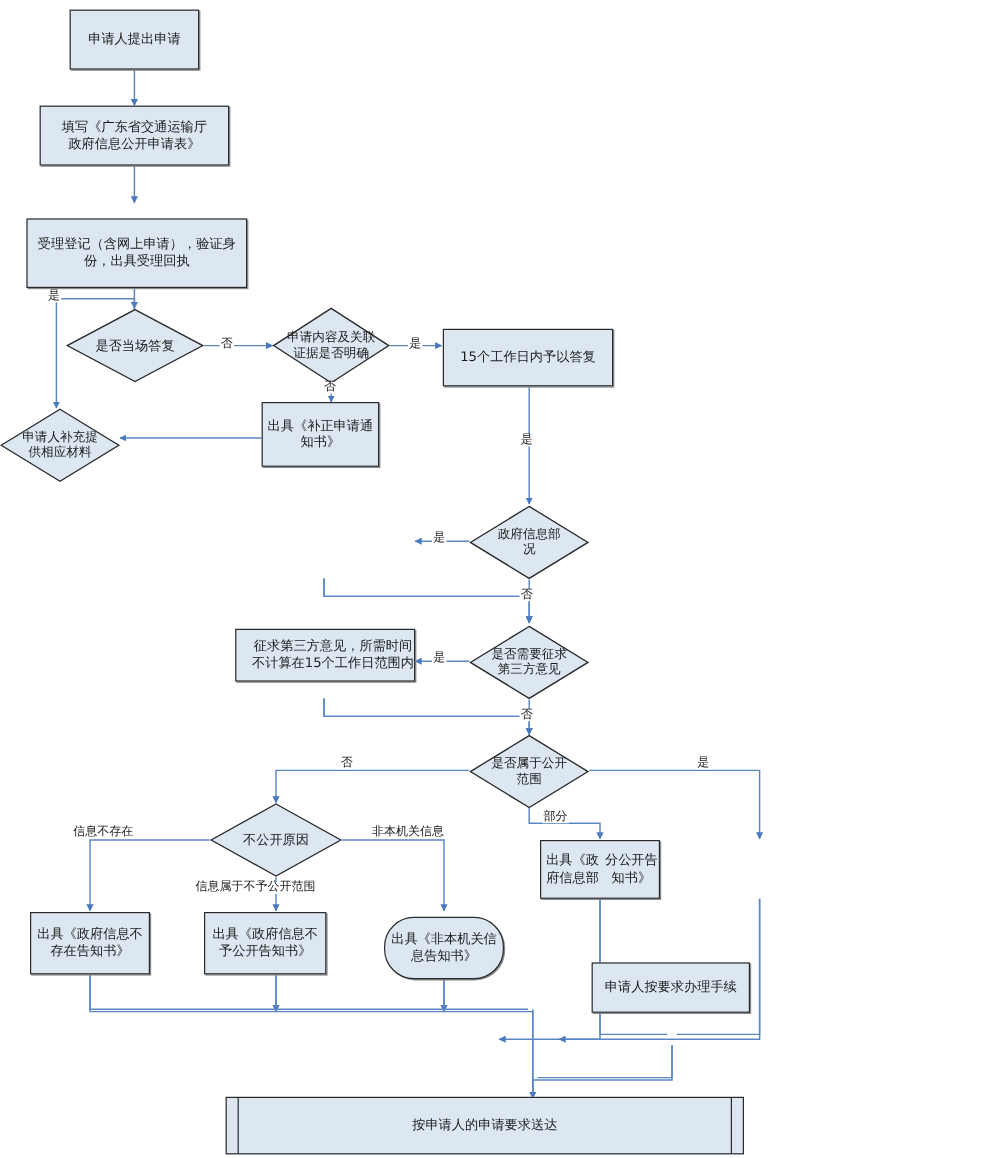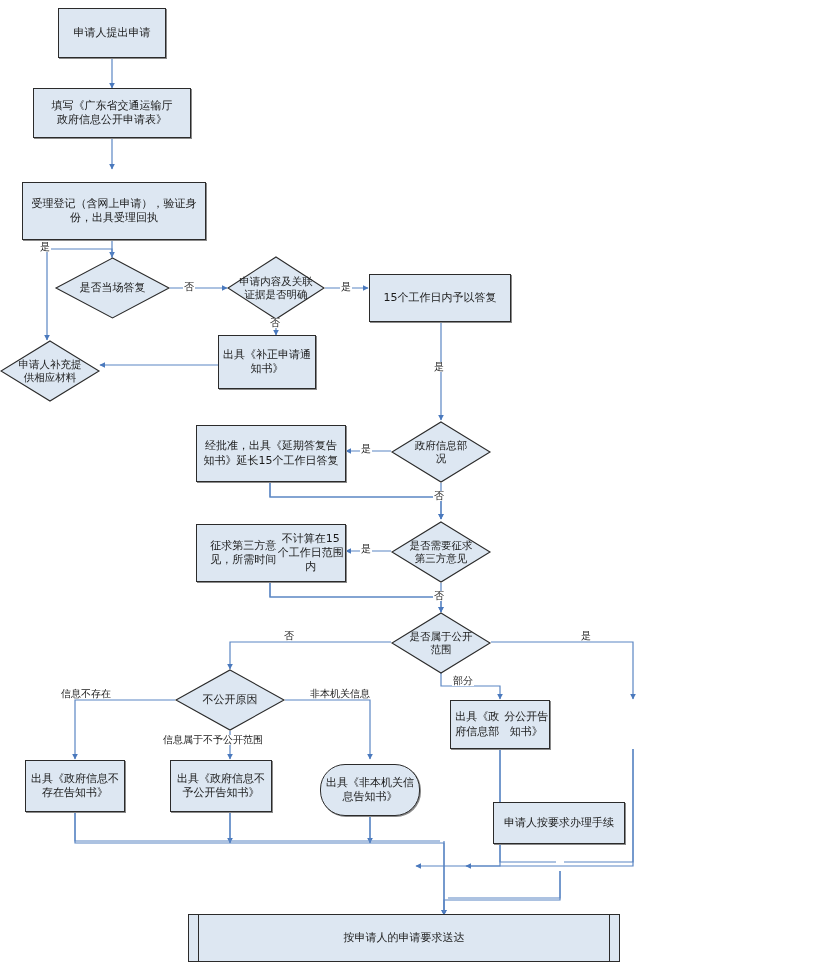--- a/index.html
+++ b/index.html
@@ -216,36 +216,32 @@
   <div class="dia-wrap" style="left:391px;top:421px;width:100px;height:62px;">
     <svg width="100" height="62" viewBox="0 0 100 62">
       <polygon points="50,1 99,31 50,61 1,31" fill="#dde7f2" stroke="#2b2b2b" stroke-width="1.1"></polygon>
     </svg>
     <div class="dia-label t105">
       <div>政府信息部</div>
       <div>况</div>
     </div>
   </div>
 
-  <div class="node proc t11" style="left:196px;top:425px;width:150px;height:57px;flex-direction:column;">
-    <span>经批准，出具《延期答复告</span>
-    <span>知书》延长15个工作日答复</span>
-  </div>
 
   <div class="dia-wrap" style="left:391px;top:521px;width:100px;height:62px;">
     <svg width="100" height="62" viewBox="0 0 100 62">
       <polygon points="50,1 99,31 50,61 1,31" fill="#dde7f2" stroke="#2b2b2b" stroke-width="1.1"></polygon>
     </svg>
     <div class="dia-label t105">
       <div>是否需要征求</div>
       <div>第三方意见</div>
     </div>
   </div>
 
-  <div class="node proc t11" style="left:196px;top:524px;width:150px;height:58px;flex-direction:row;padding-left:13px;">
+  <div class="node proc t11" style="left:196px;top:524px;width:150px;height:44px;flex-direction:column;padding-left:13px;">
     <span>征求第三方意见，所需时间</span>
     <span>不计算在15个工作日范围内</span>
   </div>
 
   <div class="dia-wrap" style="left:391px;top:612px;width:100px;height:62px;">
     <svg width="100" height="62" viewBox="0 0 100 62">
       <polygon points="50,1 99,31 50,61 1,31" fill="#dde7f2" stroke="#2b2b2b" stroke-width="1.1"></polygon>
     </svg>
     <div class="dia-label t105">
       <div>是否属于公开</div>

